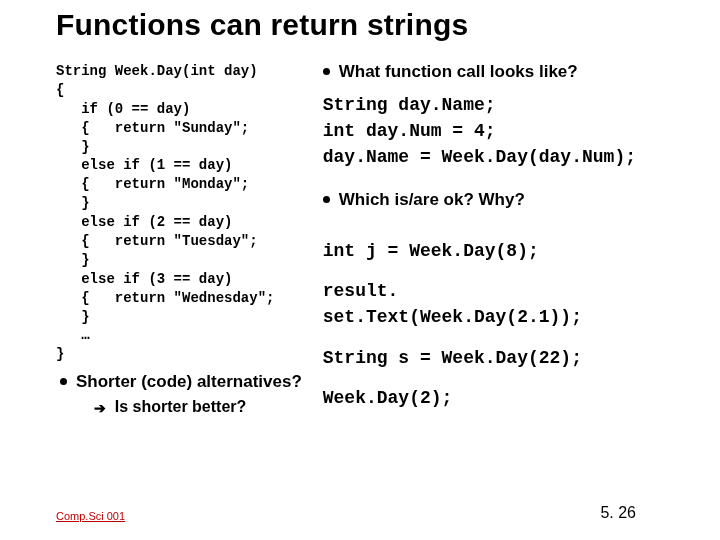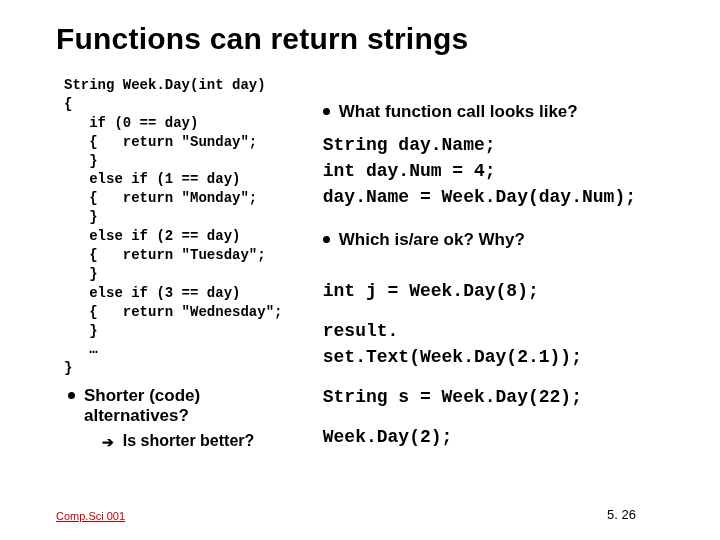--- a/index.html
+++ b/index.html
@@ -10,35 +10,34 @@
     background: #fff;
     font-family: Arial, Helvetica, sans-serif;
     color: #000;
     position: relative;
     overflow: hidden;
   }
   .slide {
     box-sizing: border-box;
     width: 676px;
     height: 540px;
-    padding: 22px 40px 20px 56px;
+    padding: 8px 40px 20px 56px;
     position: relative;
     border-radius: 20px;
   }
   .title {
     font-size: 30px;
     font-weight: bold;
     margin: 0 0 20px 0;
     letter-spacing: 0.2px;
   }
   .cols {
     display: flex;
     gap: 13px;
-    align-items: flex-end;
-    margin-left: 8px;
+    align-items: flex-start;
   }
   .col-left {
     width: 310px;
   }
   .col-right {
     flex: 1;
   }
   .code {
     font-family: "Courier New", Courier, monospace;
     font-size: 14px;
@@ -89,21 +88,21 @@
     left: 56px;
     bottom: 18px;
     color: #c00000;
     font-size: 11px;
     text-decoration: underline;
   }
   .footer-right {
     position: absolute;
     right: 40px;
     bottom: 18px;
-    font-size: 13px;
+    font-size: 16px;
   }
   .left-bullet {
     margin-top: 8px;
     margin-left: 4px;
   }
 </style>
 </head>
 <body>
 
 <div class="slide">

